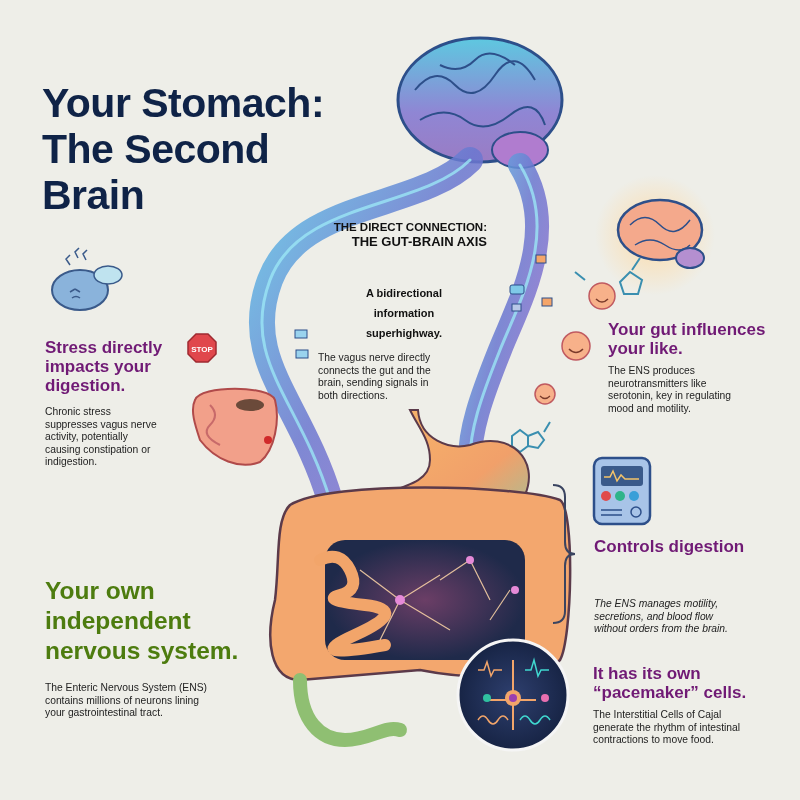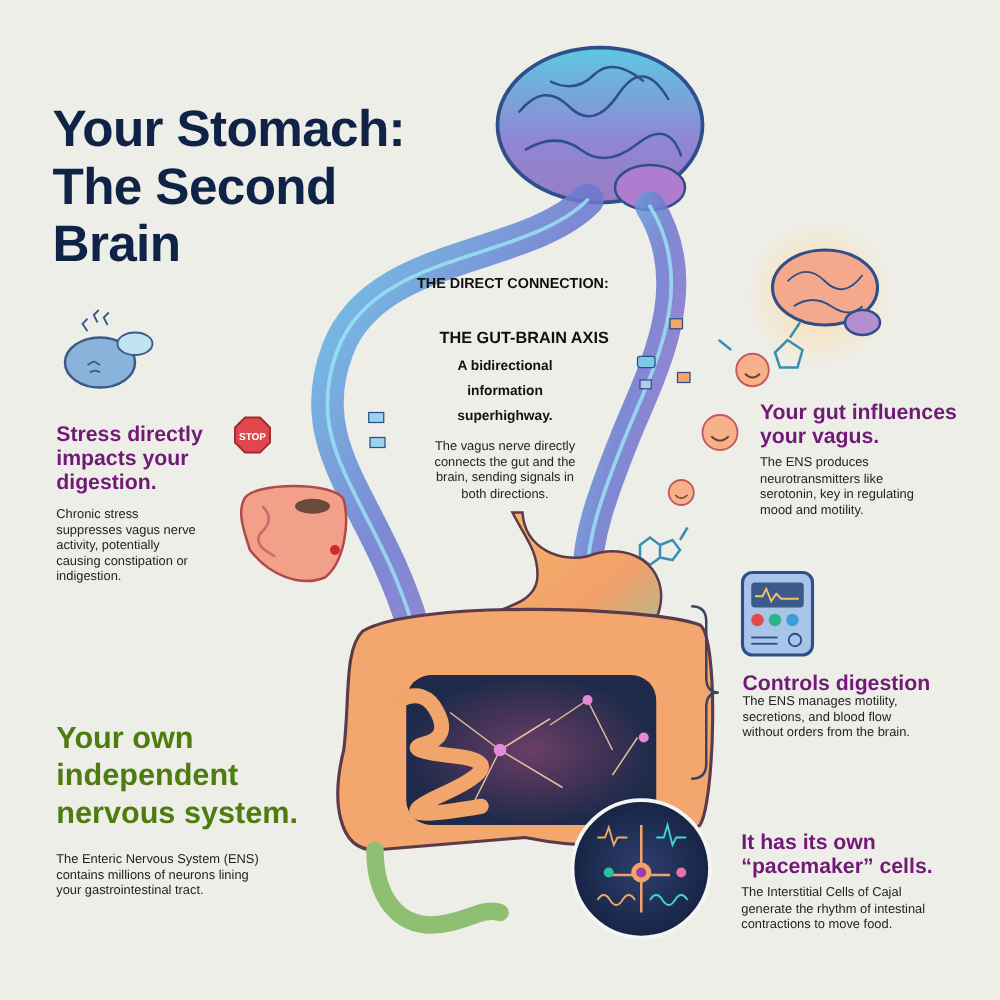--- a/index.html
+++ b/index.html
@@ -1,23 +1,23 @@
 <!DOCTYPE html>
 <html><head>
 <meta charset="utf-8">
 <style>
   html,body{margin:0;padding:0;}
   body{width:800px;height:800px;background:#eeeee8;position:relative;overflow:hidden;font-family:"Liberation Sans",sans-serif;color:#1c1c1c;}
   .abs{position:absolute;}
   .title{left:42px;top:80px;font-size:41px;line-height:46px;font-weight:bold;color:#0f2347;letter-spacing:-0.5px;}
   .axis-label{left:315px;top:220px;width:172px;text-align:right;font-weight:bold;color:#111;}
   .axis-label .l1{font-size:11.5px;line-height:14px;}
-  .axis-label .l2{font-size:13px;line-height:16px;margin-top:28px;}
+  .axis-label .l2{font-size:13px;line-height:16px;}
   .center-head{left:318px;top:283px;width:172px;text-align:center;font-size:11px;line-height:20px;font-weight:bold;color:#111;}
-  .center-body{left:318px;top:352px;width:172px;text-align:center;font-size:10.3px;line-height:12.5px;color:#222;}
+  .center-body{left:318px;top:352px;width:172px;text-align:left;font-size:10.3px;line-height:12.5px;color:#222;}
   .head{font-size:17px;line-height:19px;font-weight:bold;color:#701a75;}
   .body{font-size:10.3px;line-height:12.5px;color:#222;}
   .big-head{font-size:24.5px;line-height:30px;font-weight:bold;color:#4d7c0f;}
   svg{position:absolute;left:0;top:0;}
 </style>
 </head>
 <body>
 
 <svg width="800" height="800" viewBox="0 0 800 800">
   <defs>
@@ -185,33 +185,33 @@
 <div class="abs body" style="left:45px;top:406px;">
   <div>Chronic stress</div>
   <div>suppresses vagus nerve</div>
   <div>activity, potentially</div>
   <div>causing constipation or</div>
   <div>indigestion.</div>
 </div>
 
 <div class="abs head" style="left:608px;top:320px;">
   <div>Your gut influences</div>
-  <div>your vagus.</div>
+  <div>your like.</div>
 </div>
 <div class="abs body" style="left:608px;top:365px;">
   <div>The ENS produces</div>
   <div>neurotransmitters like</div>
   <div>serotonin, key in regulating</div>
   <div>mood and motility.</div>
 </div>
 
 <div class="abs head" style="left:594px;top:537px;">
   <div>Controls digestion</div>
 </div>
-<div class="abs body" style="left:594px;top:556px;">
+<div class="abs body" style="left:594px;top:598px;font-style:italic;">
   <div>The ENS manages motility,</div>
   <div>secretions, and blood flow</div>
   <div>without orders from the brain.</div>
 </div>
 
 <div class="abs big-head" style="left:45px;top:576px;">
   <div>Your own</div>
   <div>independent</div>
   <div>nervous system.</div>
 </div>

